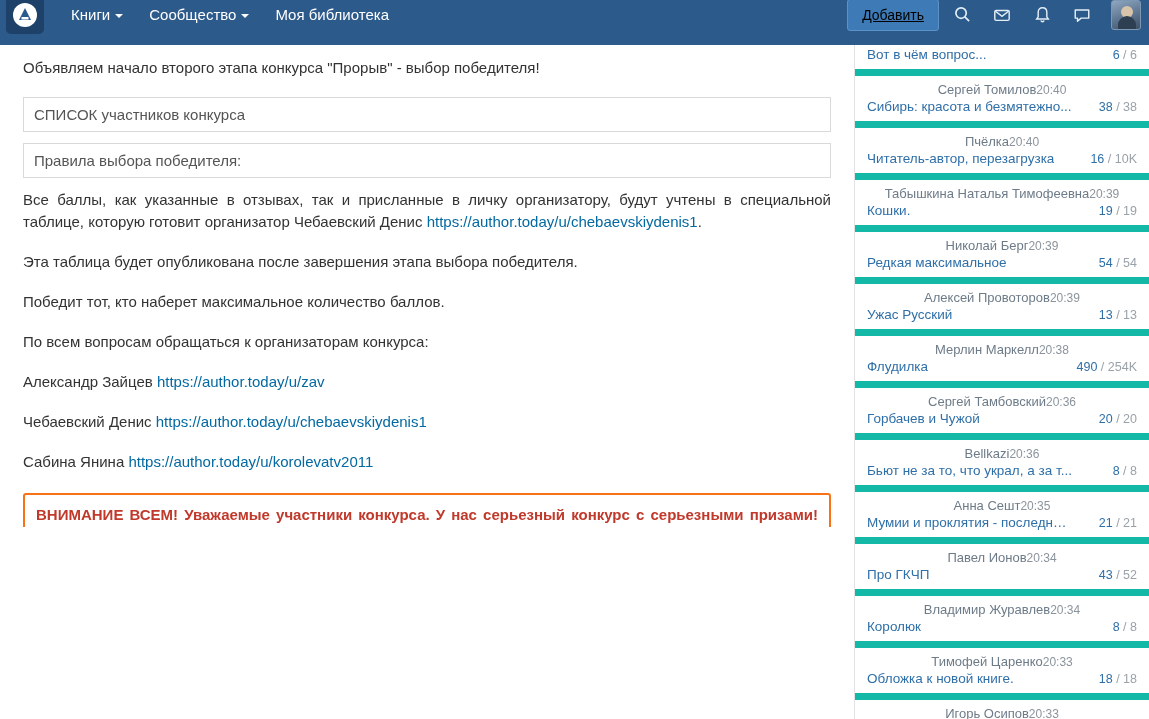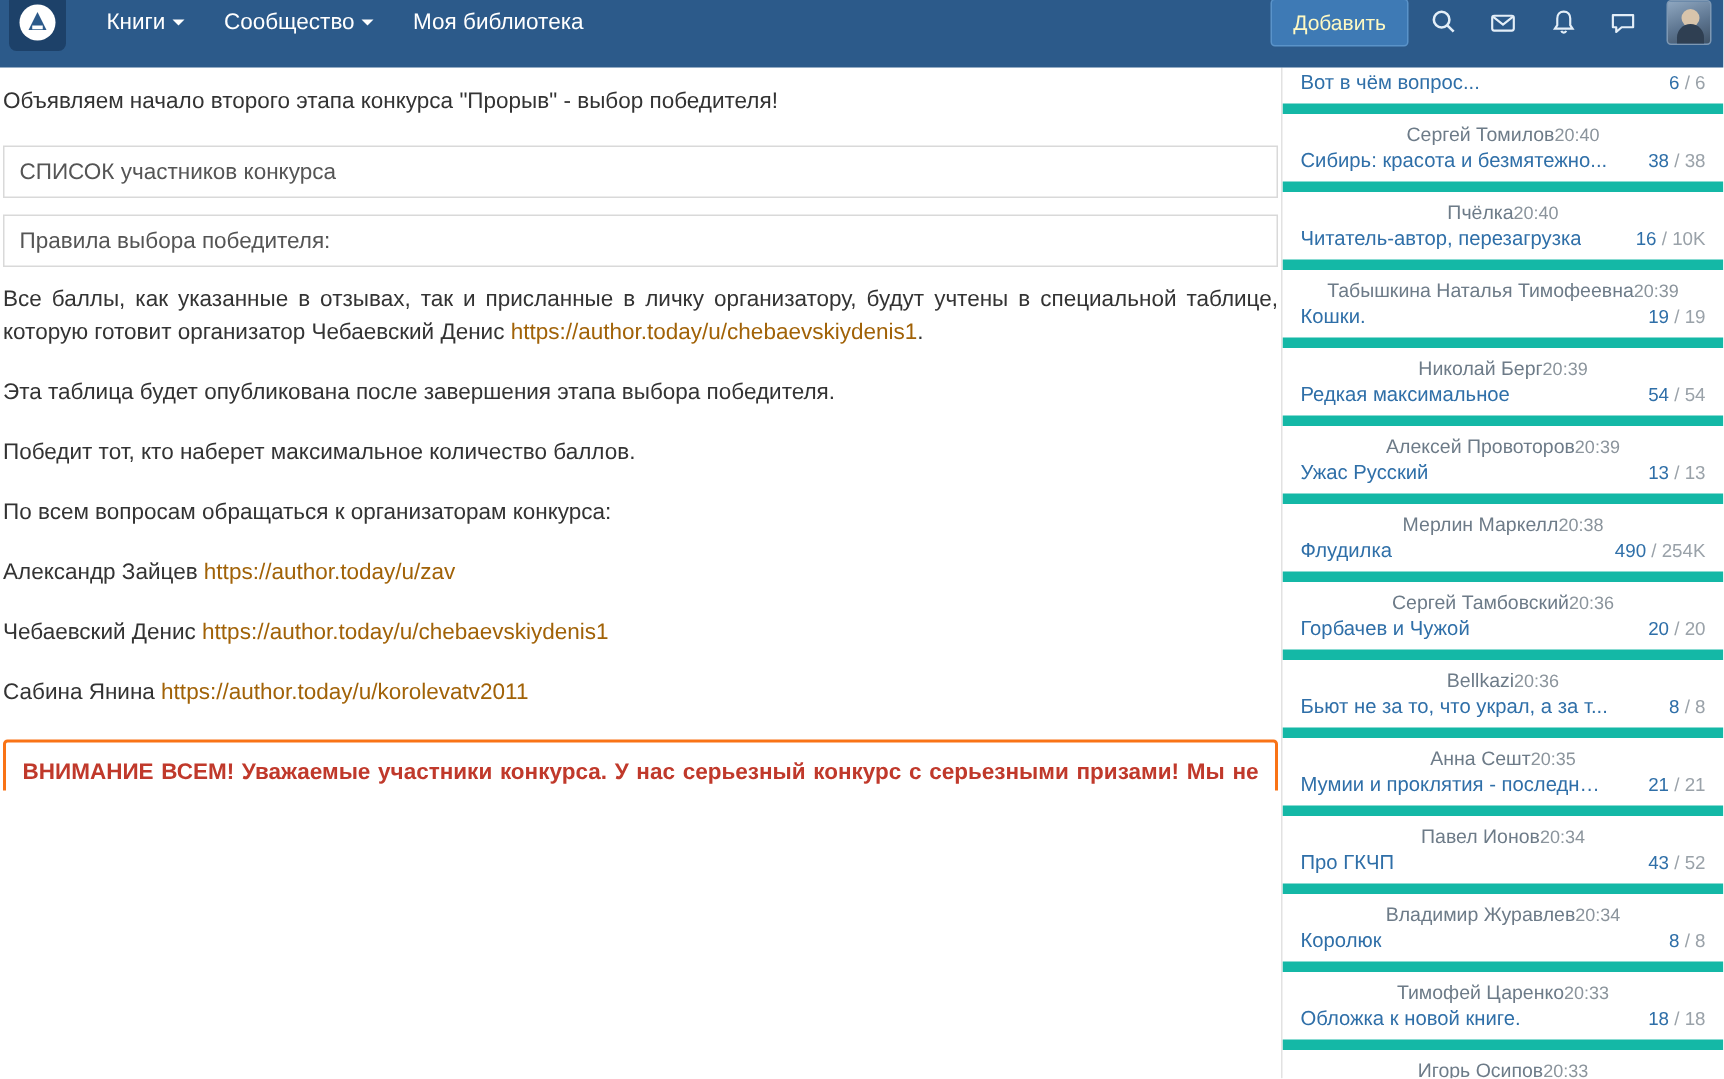--- a/index.html
+++ b/index.html
@@ -48,27 +48,28 @@
     vertical-align: middle;
   }
   #nav-right {
     margin-left: auto;
     display: flex;
     align-items: center;
     gap: 6px;
   }
   #add-btn {
     background: #3e7ab5;
-    color: #fef9c3;
+    color: #000000;
     border: 1px solid #5a93c9;
     border-radius: 3px;
     font-size: 14px;
     padding: 7px 14px;
     cursor: pointer;
     font-family: "Liberation Sans", sans-serif;
+    text-decoration: underline;
   }
   .nav-icon {
     width: 34px; height: 34px;
     display: flex; align-items: center; justify-content: center;
     cursor: pointer;
     color: #e3eef8;
   }
   #avatar {
     width: 30px; height: 30px;
     border-radius: 3px;
@@ -98,21 +99,21 @@
   }
 
   
   #body {
     display: flex;
     height: 674px;
   }
   #content {
     width: 854px;
     height: 482px;
-    padding: 0 2px;
+    padding: 0 23px;
     overflow: hidden;
     position: relative;
   }
   #sidebar {
     width: 295px;
     height: 674px;
     border-left: 1px solid #e2e2e2;
     overflow: hidden;
     background: #fff;
   }
@@ -129,21 +130,21 @@
   .boxlink {
     border: 1px solid #d9d9d9;
     border-radius: 0;
     padding: 8px 10px;
     font-size: 15px;
     color: #555;
     margin-bottom: 11px;
     background: #fff;
     cursor: pointer;
   }
-  a.link { color: #a16207; text-decoration: none; cursor: pointer; }
+  a.link { color: #0369a1; text-decoration: none; cursor: pointer; }
 
   #warning-box {
     border: 2px solid #f97316;
     border-radius: 3px;
     padding: 9px 11px 10px 11px;
     margin-top: 20px;
     margin-bottom: 16px;
   }
   #warning-box p {
     margin: 0;

